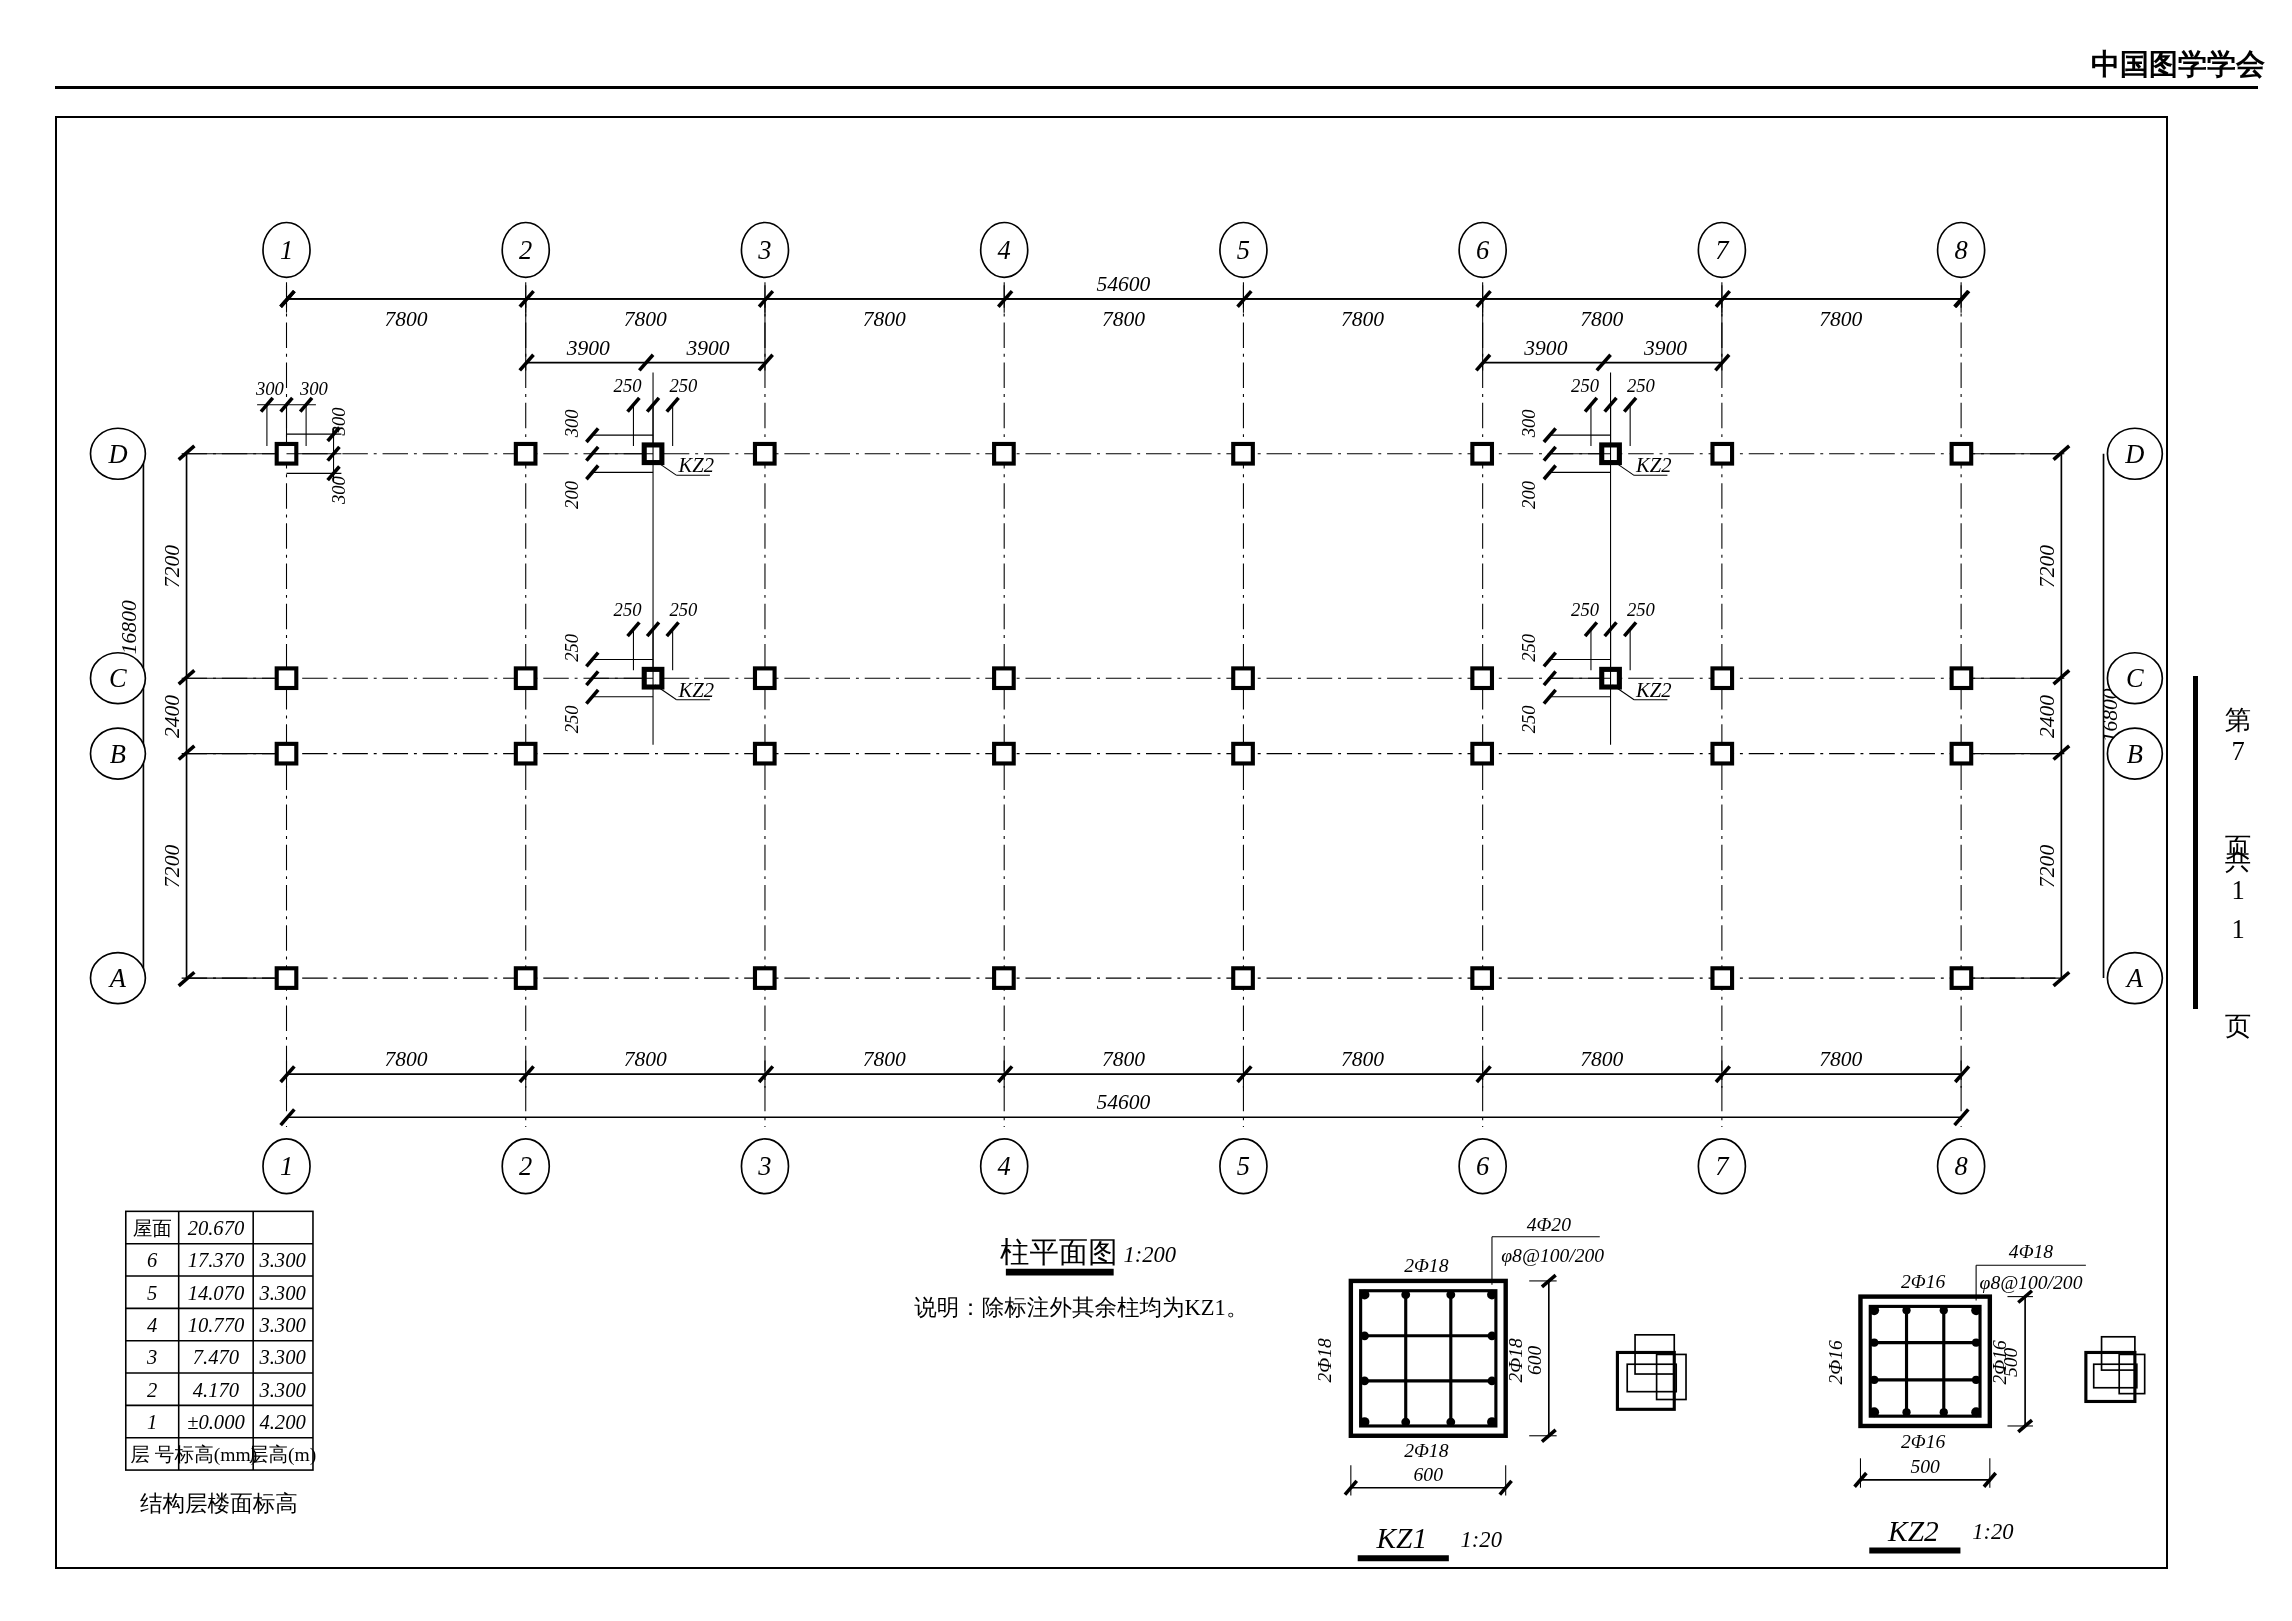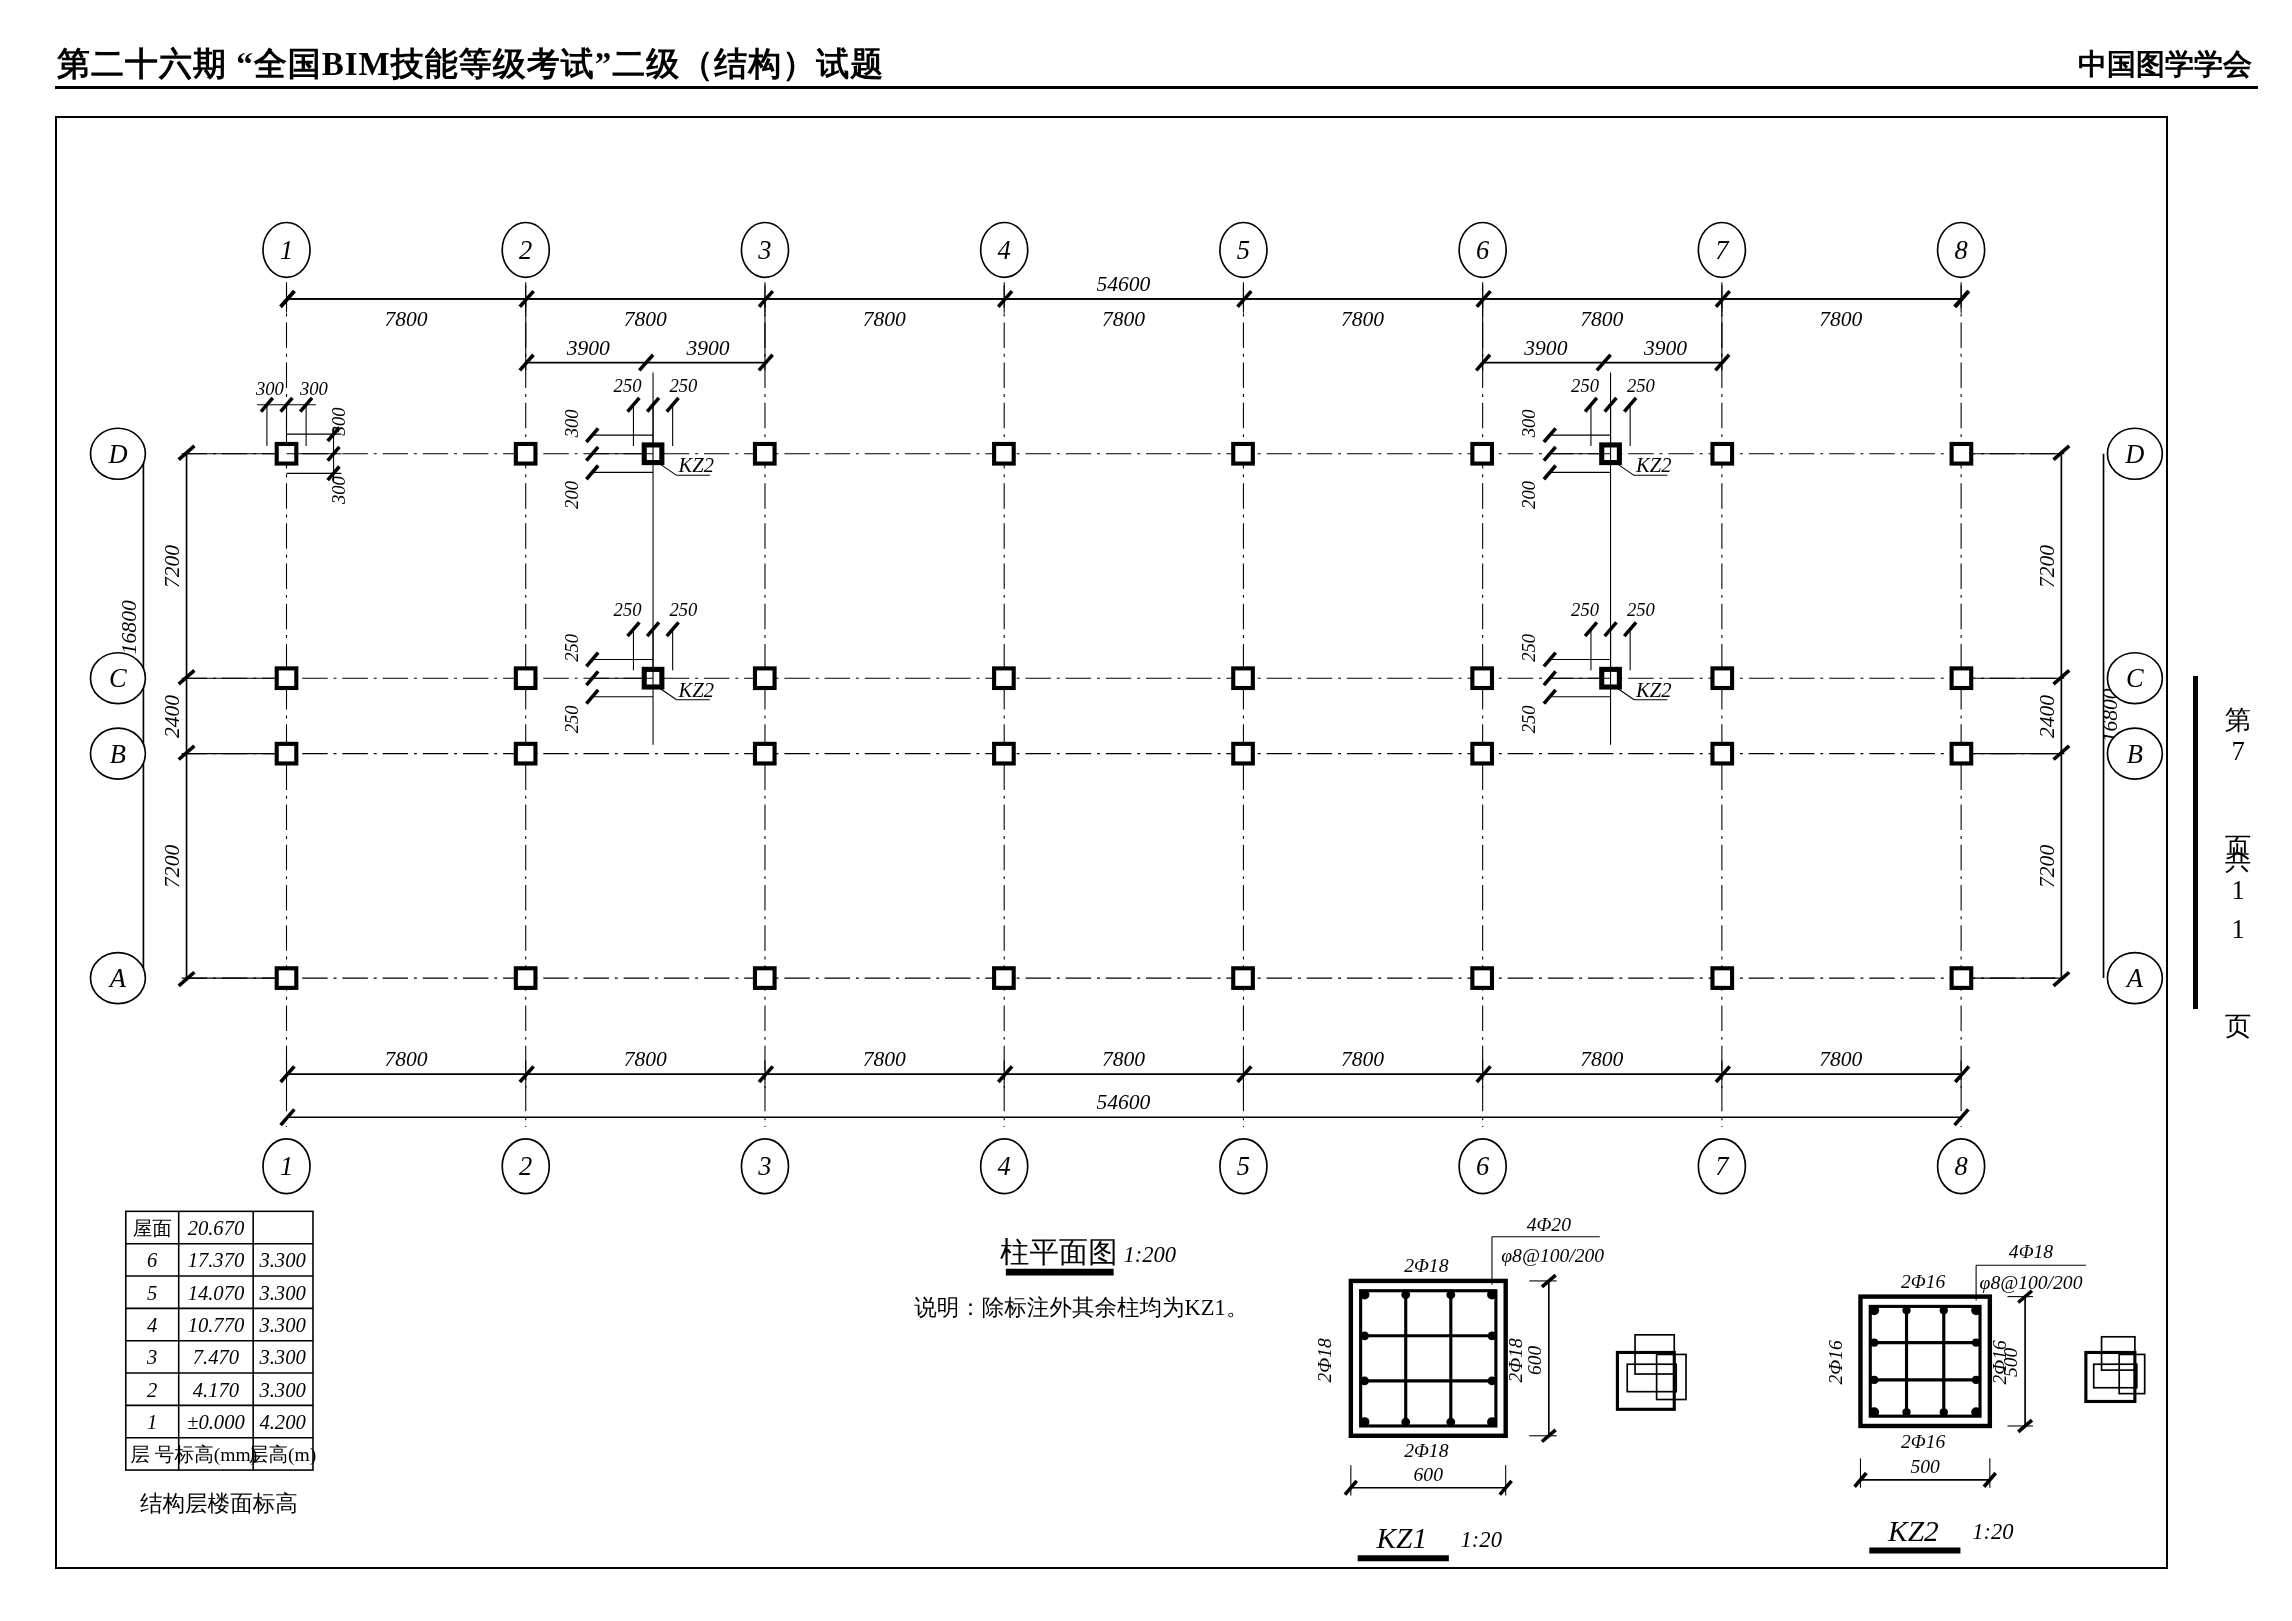--- a/index.html
+++ b/index.html
@@ -1,35 +1,34 @@
 <!DOCTYPE html>
 <html><head>
 <meta charset="utf-8">
 <style>
   html,body{margin:0;padding:0;background:#fff;}
   body{width:2293px;height:1621px;position:relative;overflow:hidden;
        font-family:"Liberation Serif",serif;color:#000;}
   #sheet{position:absolute;inset:0;}
   .hdr{position:absolute;top:43px;height:43px;line-height:43px;font-weight:bold;white-space:nowrap;}
   #hdr-title{left:57px;font-size:33px;letter-spacing:1px;}
-  #hdr-org{right:41px;font-size:29px;}
+  #hdr-org{right:28px;font-size:29px;}
   #hdr-rule{position:absolute;left:55px;right:35px;top:86px;height:2.9px;background:#000;}
   #frame{position:absolute;left:55px;top:116px;width:2109px;height:1449px;border:2.9px solid #000;}
   #pagebar{position:absolute;right:17.6px;top:686px;width:82px;text-align:center;}
   #pagebar .vline{position:absolute;left:0;top:-9.8px;width:4.9px;height:333px;background:#000;}
   #pagebar .ptxt{font-size:26.5px;line-height:45px;writing-mode:vertical-rl;text-orientation:upright;letter-spacing:9.8px;margin-left:21.6px;}
   svg{position:absolute;left:0;top:0;}
   text{font-family:"Liberation Serif",serif;}
 </style>
 </head>
 <body>
 
 <div id="sheet">
 
-  <div class="hdr" id="hdr-title">第二十六期 “全国BIM技能等级考试”二级（结构）试题</div>
   <div class="hdr" id="hdr-org">中国图学学会</div>
   <div id="hdr-rule"></div>
 
   <div id="frame"></div>
 
   <div id="pagebar">
     <div class="vline"></div>
     <div class="ptxt">第 7 页</div>
     <div class="ptxt">共 11 页</div>
   </div>

